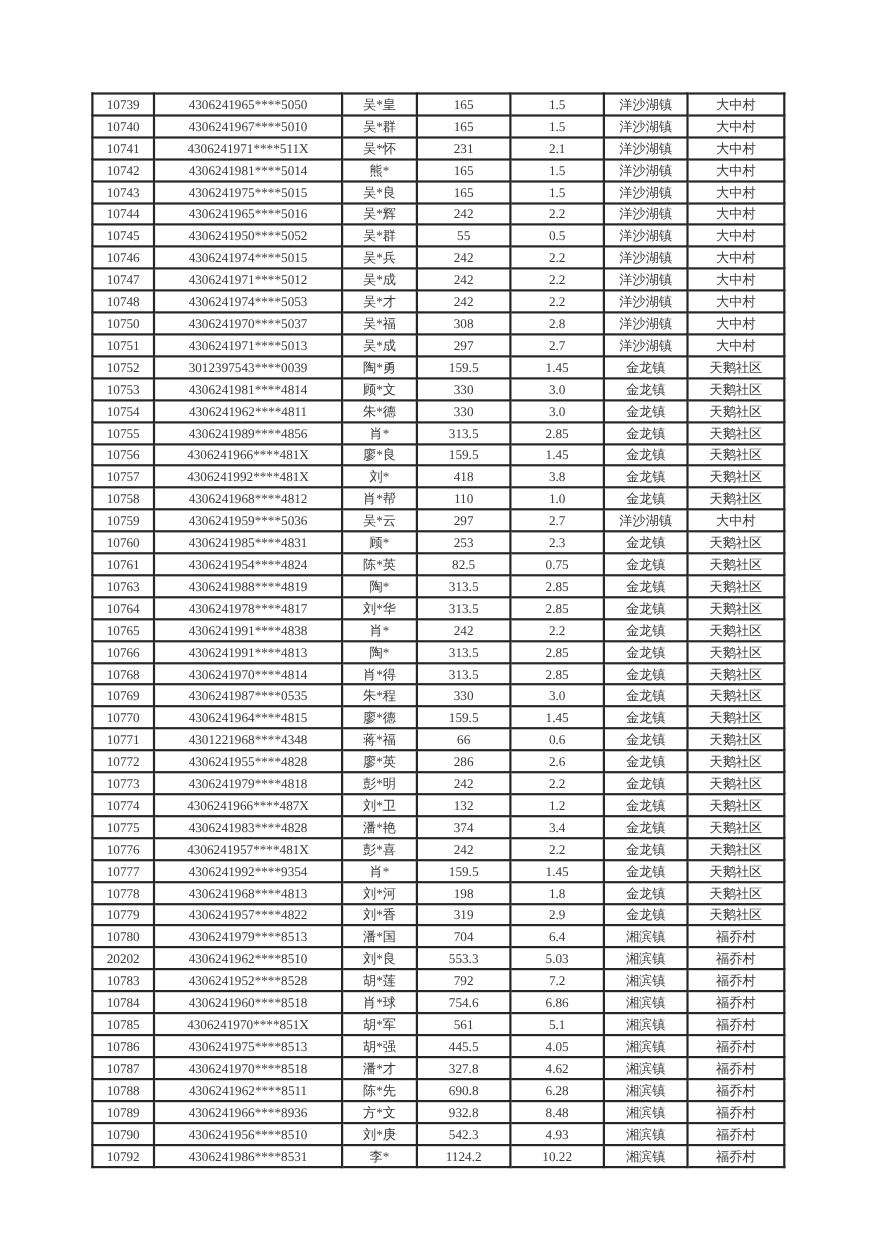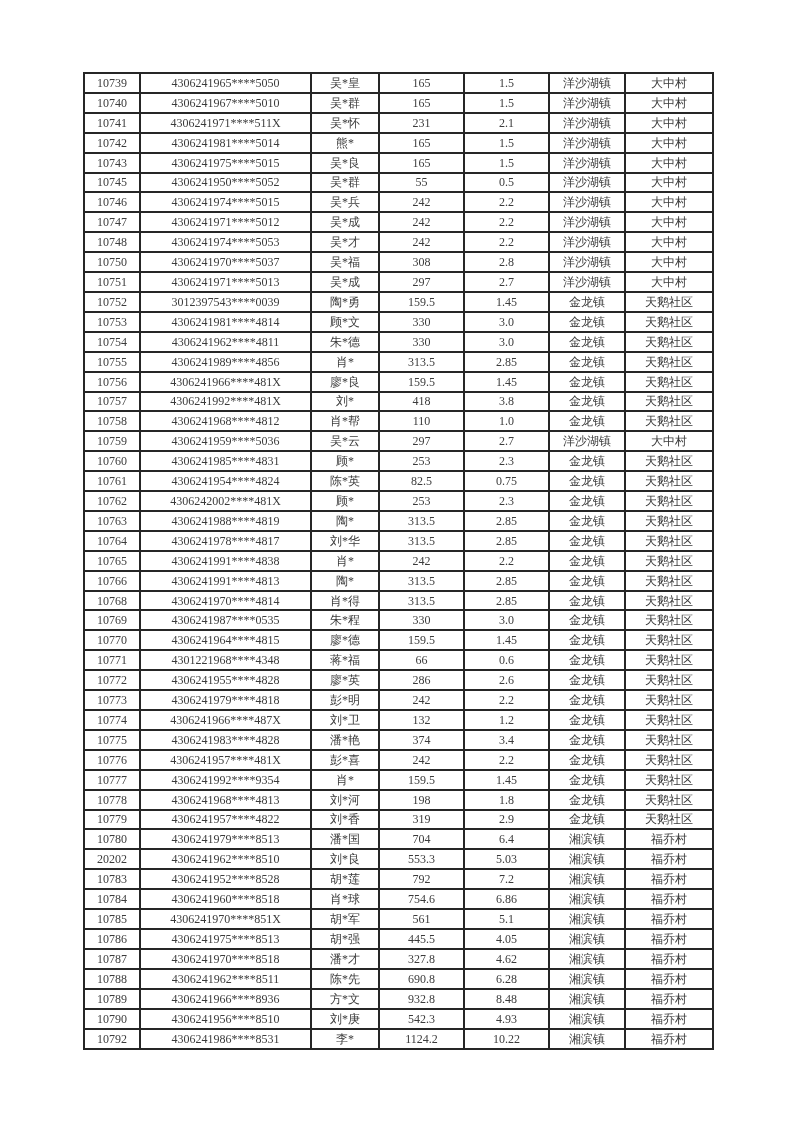--- a/index.html
+++ b/index.html
@@ -11,21 +11,21 @@
     position: relative;
     width: 794px;
     height: 1122px;
     background: #ffffff;
     overflow: hidden;
     font-family: "Liberation Serif", "DejaVu Serif", serif;
   }
   table.data-table {
     position: absolute;
     left: 83px;
-    top: 72px;
+    top: 84px;
     width: 629px;
     height: 978px;
     border-collapse: collapse;
     table-layout: fixed;
   }
   table.data-table td {
     border: 2px solid #262626;
     padding: 0 2px;
     text-align: center;
     vertical-align: middle;
@@ -97,20 +97,29 @@
         <tr>
           <td>10743</td>
           <td>4306241975****5015</td>
           <td>吴*良</td>
           <td>165</td>
           <td>1.5</td>
           <td>洋沙湖镇</td>
           <td>大中村</td>
         </tr>
         <tr>
+          <td>10744</td>
+          <td>4306241965****5016</td>
+          <td>吴*辉</td>
+          <td>242</td>
+          <td>2.2</td>
+          <td>洋沙湖镇</td>
+          <td>大中村</td>
+        </tr>
+        <tr>
           <td>10745</td>
           <td>4306241950****5052</td>
           <td>吴*群</td>
           <td>55</td>
           <td>0.5</td>
           <td>洋沙湖镇</td>
           <td>大中村</td>
         </tr>
         <tr>
           <td>10746</td>
@@ -241,29 +250,20 @@
         <tr>
           <td>10761</td>
           <td>4306241954****4824</td>
           <td>陈*英</td>
           <td>82.5</td>
           <td>0.75</td>
           <td>金龙镇</td>
           <td>天鹅社区</td>
         </tr>
         <tr>
-          <td>10762</td>
-          <td>4306242002****481X</td>
-          <td>顾*</td>
-          <td>253</td>
-          <td>2.3</td>
-          <td>金龙镇</td>
-          <td>天鹅社区</td>
-        </tr>
-        <tr>
           <td>10763</td>
           <td>4306241988****4819</td>
           <td>陶*</td>
           <td>313.5</td>
           <td>2.85</td>
           <td>金龙镇</td>
           <td>天鹅社区</td>
         </tr>
         <tr>
           <td>10764</td>

